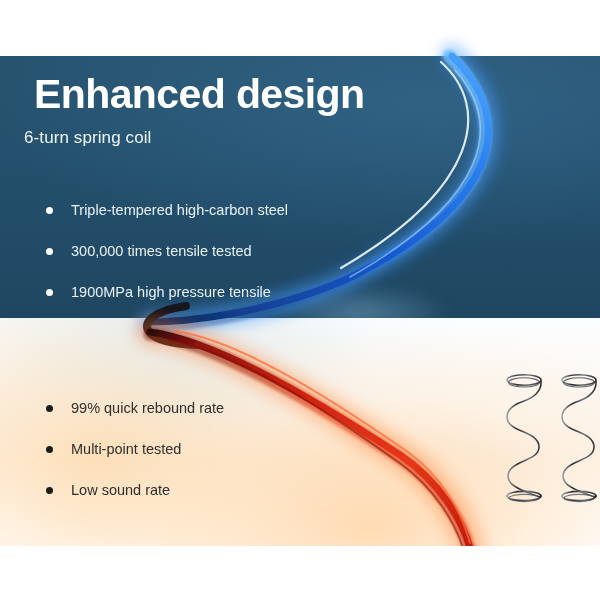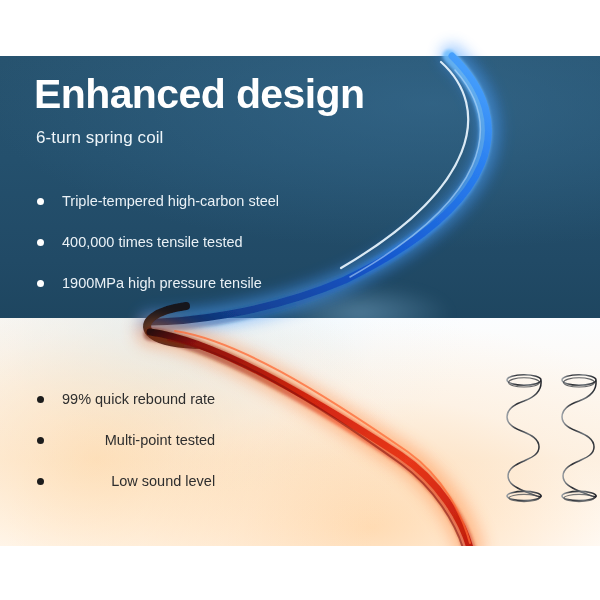--- a/index.html
+++ b/index.html
@@ -80,33 +80,33 @@
     left: 34px; top: 74px;
     color: #ffffff;
     font-size: 41px;
     font-weight: bold;
     letter-spacing: -0.6px;
     line-height: 1.0;
     white-space: nowrap;
   }
   .subhead {
     position: absolute;
-    left: 36px; top: 128px;
+    left: 24px; top: 128px;
     color: #eef5f9;
     font-size: 17px;
     font-weight: normal;
     letter-spacing: 0.1px;
     white-space: nowrap;
   }
 
   
   .bullets {
     position: absolute;
     list-style: none;
-    margin: 0;
+    margin: 9px;
     padding: 0;
   }
   .bullets li {
     position: relative;
     padding-left: 25px;
     white-space: nowrap;
   }
   .bullets li .dot {
     position: absolute;
     left: 0; top: 50%;
@@ -125,21 +125,20 @@
   }
   .bullets-blue li .dot { background: #ffffff; }
 
   .bullets-warm {
     left: 37px; top: 379px;
   }
   .bullets-warm li {
     color: #2e2e2e;
     font-size: 14.5px;
     line-height: 41px;
-    text-align: right;
   }
   .bullets-warm li .dot { background: #1c1c1c; }
 
   
   .springs {
     position: absolute;
     left: 498px; top: 368px;
     width: 102px; height: 140px;
   }
 </style>
@@ -221,40 +220,40 @@
 
   <div class="subhead">6-turn spring coil</div>
 
   <ul class="bullets bullets-blue">
     <li>
       <span class="dot"></span>
       <span>Triple-tempered high-carbon steel</span>
     </li>
     <li>
       <span class="dot"></span>
-      <span>400,000 times tensile tested</span>
+      <span>300,000 times tensile tested</span>
     </li>
     <li>
       <span class="dot"></span>
       <span>1900MPa high pressure tensile</span>
     </li>
   </ul>
 
   <ul class="bullets bullets-warm">
     <li>
       <span class="dot"></span>
       <span>99% quick rebound rate</span>
     </li>
     <li>
       <span class="dot"></span>
       <span>Multi-point tested</span>
     </li>
     <li>
       <span class="dot"></span>
-      <span>Low sound level</span>
+      <span>Low sound rate</span>
     </li>
   </ul>
 
   <svg class="springs" viewBox="0 0 102 140">
     <defs>
       <linearGradient id="wireGrad" x1="0" y1="0" x2="1" y2="0">
         <stop offset="0%" stop-color="#9aa0a6"></stop>
         <stop offset="30%" stop-color="#2b2e33"></stop>
         <stop offset="62%" stop-color="#6e747a"></stop>
         <stop offset="100%" stop-color="#22252a"></stop>

